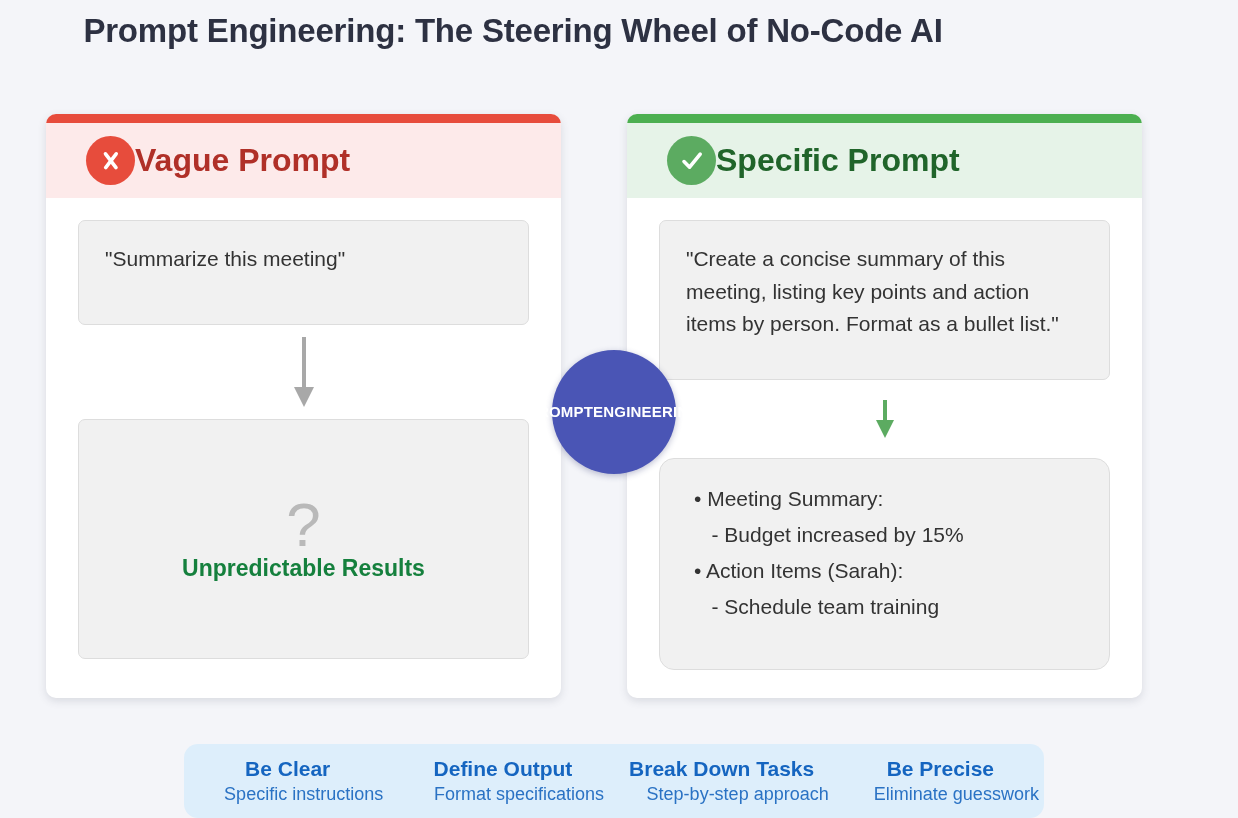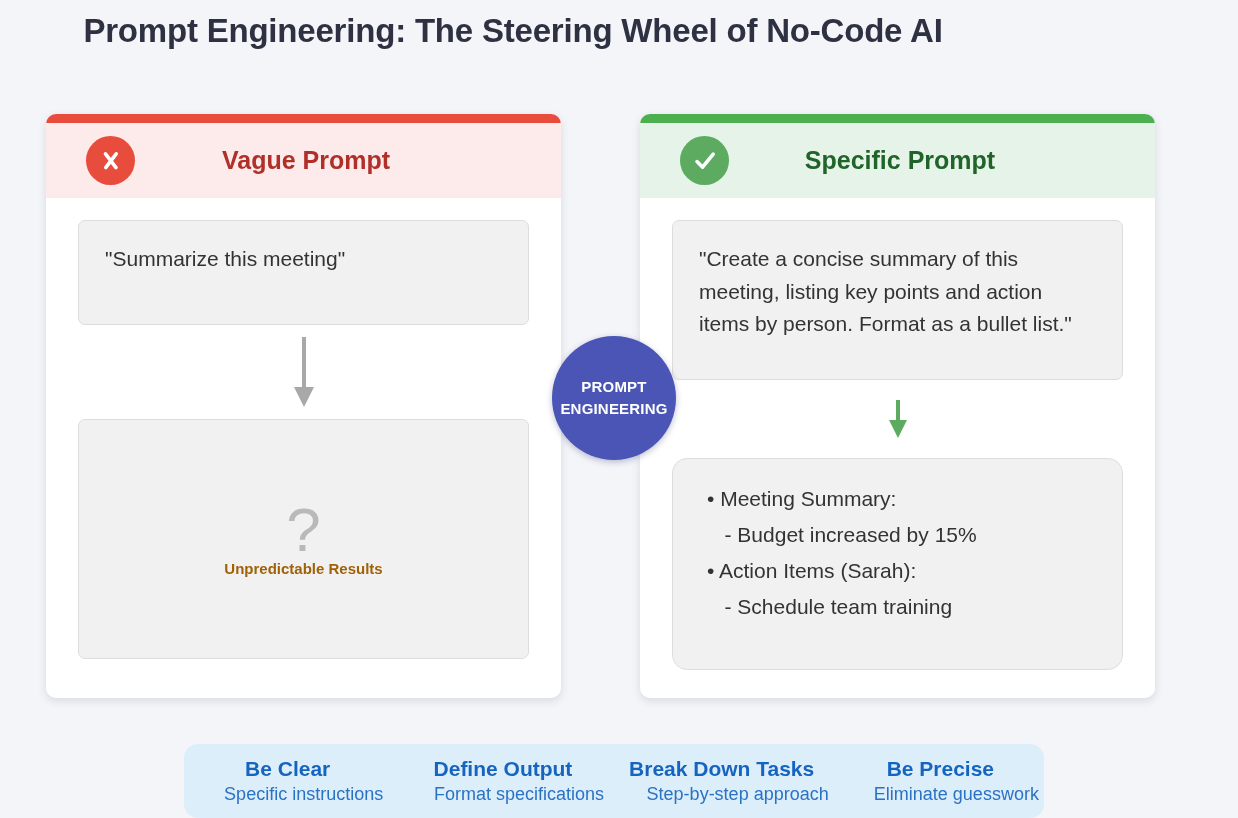--- a/index.html
+++ b/index.html
@@ -32,21 +32,21 @@
     position: absolute;
     top: 114px;
     width: 515px;
     height: 584px;
     background: #ffffff;
     border-radius: 10px;
     box-shadow: 0 3px 9px rgba(60,70,90,0.15);
     overflow: hidden;
   }
   .panel-left  { left: 46px; }
-  .panel-right { left: 640px; }
+  .panel-right { left: 627px; }
 
   .panel-topbar { height: 9px; width: 100%; }
   .panel-left  .panel-topbar { background: #e74c3c; }
   .panel-right .panel-topbar { background: #4caf50; }
 
   .panel-header {
     height: 75px;
     display: flex;
     align-items: center;
     padding-left: 40px;
@@ -62,22 +62,21 @@
     align-items: center;
     justify-content: center;
     flex: 0 0 auto;
   }
   .circle-bad  { background: #e74c3c; }
   .circle-good { background: #5cab61; }
   .status-circle svg { display: block; }
 
   .panel-title {
     flex: 1;
-    text-align: center;
-    font-size: 25px;
+    font-size: 32px;
     font-weight: bold;
     padding-right: 84px;
   }
   .title-bad  { color: #b03028; }
   .title-good { color: #20642a; }
 
   .panel-body {
     padding: 22px 32px 0 32px;
     position: relative;
     height: 500px;
@@ -116,23 +115,23 @@
     justify-content: center;
     text-align: center;
   }
   .qmark {
     font-size: 62px;
     color: #b9b9b9;
     line-height: 0.95;
     font-weight: normal;
   }
   .result-heading {
-    font-size: 15px;
-    font-weight: bold;
-    color: #a16207;
+    font-size: 23px;
+    font-weight: bold;
+    color: #15803d;
   }
   .result-sub {
     margin-top: 14px;
     font-size: 20px;
     color: #9a9a9a;
   }
 
   .result-box-right {
     padding: 22px 34px;
     min-height: 212px;
@@ -143,27 +142,27 @@
     font-size: 21px;
     line-height: 1.72;
     color: #333333;
     white-space: pre;
   }
 
   
   .center-badge {
     position: absolute;
     left: 552px;
-    top: 336px;
+    top: 350px;
     width: 124px;
     height: 124px;
     border-radius: 50%;
     background: #4a55b5;
     display: flex;
-    flex-direction: column;
+    flex-direction: row;
     align-items: center;
     justify-content: center;
     color: #ffffff;
     font-size: 15px;
     font-weight: bold;
     line-height: 1.5;
     z-index: 5;
     box-shadow: 0 2px 6px rgba(40,45,110,0.3);
   }
   .center-badge span {

